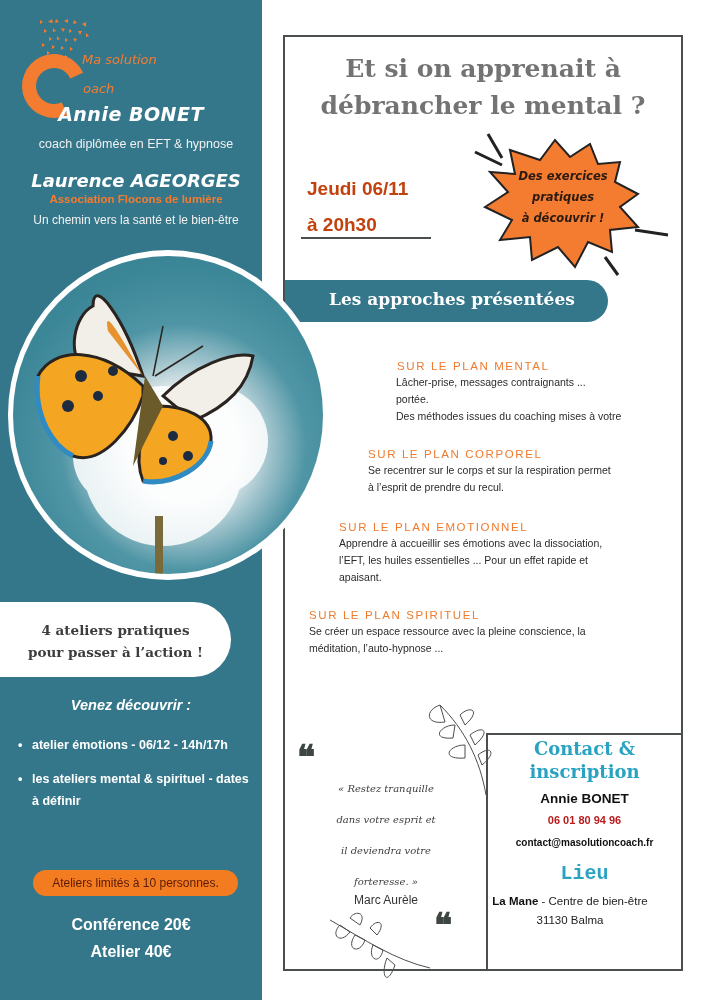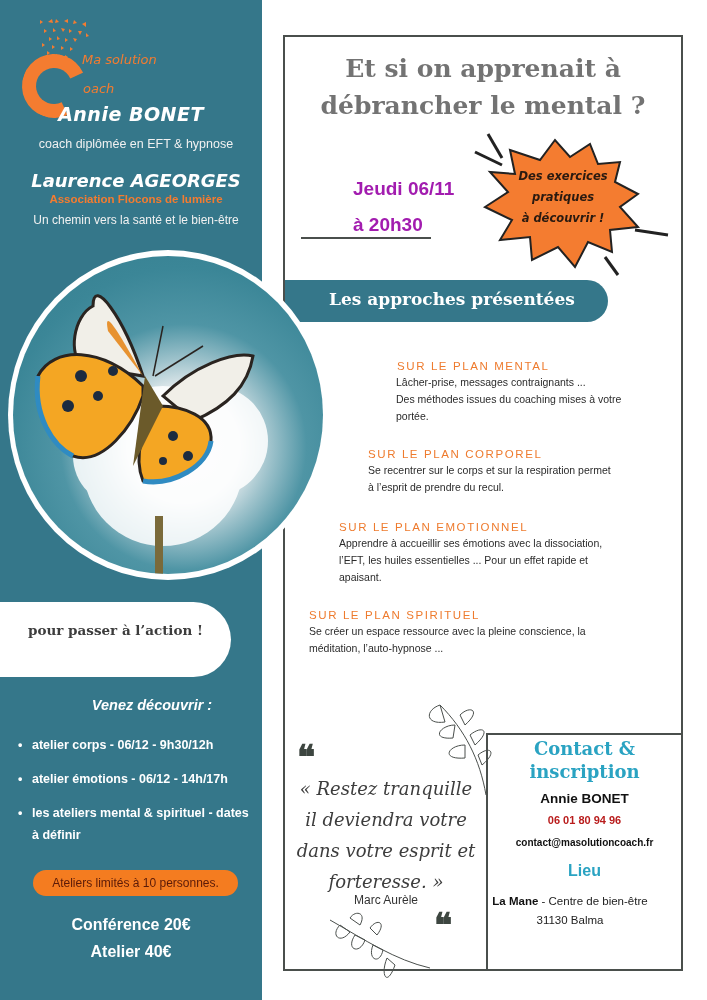--- a/index.html
+++ b/index.html
@@ -22,55 +22,55 @@
 
   
   .photo-ring { position: absolute; left: 8px; top: 250px; width: 320px; height: 330px; border-radius: 50%; background: #ffffff; z-index: 3; }
   .photo { position: absolute; left: 13px; top: 256px; width: 310px; height: 318px; border-radius: 50%; overflow: hidden; z-index: 4;
            background: radial-gradient(circle at 55% 60%, #f4f6f7 0, #e9eef0 22%, #9fc3cc 34%, #4f95a5 48%, #3b8697 70%, #357d8e 100%); }
   .photo svg { position: absolute; left: 0; top: 0; }
 
   
   .pill-ateliers { position: absolute; left: 0; top: 602px; width: 231px; height: 75px; background: #fff; border-radius: 0 38px 38px 0; text-align: center; padding-top: 17px; }
   .pill-ateliers div { font-family: "DejaVu Serif", serif; font-weight: bold; font-size: 13.5px; color: #3d3d3d; line-height: 22px; }
-  .venez { position: absolute; left: 0; width: 262px; top: 697px; text-align: center; color: #fff; font-weight: bold; font-style: italic; font-size: 14.5px; margin-left: 21px; }
+  .venez { position: absolute; left: 0; width: 262px; top: 697px; text-align: center; color: #fff; font-weight: bold; font-style: italic; font-size: 14.5px; }
   .workshops { position: absolute; left: 18px; top: 734px; width: 240px; list-style: none; }
   .workshops li { position: relative; padding-left: 14px; color: #fff; font-weight: bold; font-size: 12.5px; line-height: 22px; margin-bottom: 12px; }
   .workshops li::before { content: "•"; position: absolute; left: 0; top: 0; }
   .limit-badge { position: absolute; left: 33px; top: 870px; width: 205px; height: 26px; border-radius: 13px; background: #f47c20; color: #5a1a08; font-size: 12px; text-align: center; line-height: 26px; }
   .prices { position: absolute; left: 0; width: 262px; top: 911px; text-align: center; color: #fff; font-weight: bold; font-size: 16px; line-height: 27px; }
 
   
   .frame { position: absolute; left: 283px; top: 35px; width: 400px; height: 936px; border: 2px solid #4a4f4c; }
   .headline { position: absolute; left: 283px; width: 400px; top: 50px; text-align: center; font-family: "DejaVu Serif", serif; font-weight: bold; font-size: 25px; line-height: 37px; color: #737373; }
-  .date { position: absolute; left: 307px; top: 171px; color: #a21caf; font-weight: bold; font-size: 19px; line-height: 36px; margin-left: 46px; }
+  .date { position: absolute; left: 307px; top: 171px; color: #c2410c; font-weight: bold; font-size: 19px; line-height: 36px; }
   .date-rule { position: absolute; left: 301px; top: 237px; width: 130px; height: 2px; background: #4a4f4c; }
   .burst { position: absolute; left: 470px; top: 132px; width: 200px; height: 145px; }
   .burst-text { position: absolute; left: 488px; top: 166px; width: 150px; text-align: center; font-family: "DejaVu Sans", sans-serif; font-weight: bold; font-style: italic; font-size: 11.5px; line-height: 21px; color: #2a1a10; }
 
   .banner { position: absolute; left: 285px; top: 280px; width: 323px; height: 42px; background: #35778a; border-radius: 0 21px 21px 0; z-index: 2; }
   .banner span { position: absolute; left: 44px; top: 9px; color: #fff; font-family: "DejaVu Serif", serif; font-weight: bold; font-size: 17px; }
 
   .approach { position: absolute; }
   .approach h3 { color: #ee7b2e; font-size: 11.5px; font-weight: normal; letter-spacing: 1.6px; margin-bottom: 2px; }
   .approach p { font-size: 10.5px; line-height: 17px; color: #2b2b2b; }
 
   
   .quote-mark { position: absolute; font-family: "DejaVu Serif", serif; font-weight: bold; font-size: 34px; color: #3d4640; line-height: 1; }
-  .quote { position: absolute; left: 296px; top: 773px; width: 180px; text-align: center; font-family: "DejaVu Serif", serif; font-style: italic; font-size: 18px; line-height: 31px; color: #3d3d3d; }
+  .quote { position: absolute; left: 296px; top: 773px; width: 180px; text-align: center; font-family: "DejaVu Serif", serif; font-style: italic; font-size: 10px; line-height: 31px; color: #3d3d3d; }
   .quote-author { position: absolute; left: 296px; top: 893px; width: 180px; text-align: center; font-size: 12px; color: #333; }
   .leaf { position: absolute; }
 
   
   .contact-box { position: absolute; left: 486px; top: 733px; width: 197px; height: 238px; border-left: 2px solid #4a4f4c; border-top: 2px solid #4a4f4c; }
   .contact-title { position: absolute; left: 486px; width: 197px; top: 737px; text-align: center; font-family: "DejaVu Serif", serif; font-weight: bold; font-size: 18px; line-height: 23px; color: #2aa3c2; }
   .contact-name { position: absolute; left: 486px; width: 197px; top: 791px; text-align: center; font-weight: bold; font-size: 13.5px; color: #111; }
   .contact-phone { position: absolute; left: 486px; width: 197px; top: 814px; text-align: center; font-weight: bold; font-size: 11px; color: #b91c1c; }
   .contact-email { position: absolute; left: 486px; width: 197px; top: 837px; text-align: center; font-weight: bold; font-size: 10px; color: #111; }
-  .lieu-title { position: absolute; left: 486px; width: 197px; top: 862px; text-align: center; font-family: Liberation Sans, sans-serif; font-weight: bold; font-size: 16px; color: #2aa3c2; }
+  .lieu-title { position: absolute; left: 486px; width: 197px; top: 862px; text-align: center; font-family: Liberation Mono, monospace; font-weight: bold; font-size: 20px; color: #2aa3c2; }
   .lieu-lines { position: absolute; left: 486px; width: 168px; top: 892px; text-align: center; font-size: 11.5px; line-height: 19px; color: #222; }
   .lieu-lines b { color: #111; }
 </style>
 </head>
 <body>
 
 <div class="sidebar"></div>
 
 <div class="logo">
   <svg class="butterflies" viewBox="0 0 60 50">
@@ -145,27 +145,27 @@
         <circle cx="150" cy="205" r="4"></circle>
       </g>
 
     <path d="M132 120 L150 150 L120 210 Z" fill="#6b5a2a"></path>
     <line x1="140" y1="120" x2="150" y2="70" stroke="#2a2420" stroke-width="1.5"></line>
     <line x1="142" y1="120" x2="190" y2="90" stroke="#2a2420" stroke-width="1.5"></line>
   </svg>
 </div>
 
 <div class="pill-ateliers">
+  <div>4 ateliers pratiques</div>
   <div>pour passer à l’action !</div>
 </div>
 
 <div class="venez">Venez découvrir :</div>
 
 <ul class="workshops">
-  <li>atelier corps - 06/12 - 9h30/12h</li>
   <li>atelier émotions - 06/12 - 14h/17h</li>
   <li>les ateliers mental &amp; spirituel - dates à définir</li>
 </ul>
 
 <div class="limit-badge">Ateliers limités à 10 personnes.</div>
 
 <div class="prices">
   <div>Conférence 20€</div>
   <div>Atelier 40€</div>
 </div>
@@ -196,22 +196,22 @@
   <div>à découvrir !</div>
 </div>
 
 <div class="banner">
   <span>Les approches présentées</span>
 </div>
 
 <div class="approach" style="left:396px; top:360px; width:270px;">
   <h3 style="margin-left:1px;">SUR LE PLAN MENTAL</h3>
   <p>Lâcher-prise, messages contraignants ...</p>
+  <p>portée.</p>
   <p>Des méthodes issues du coaching mises à votre</p>
-  <p>portée.</p>
 </div>
 
 <div class="approach" style="left:368px; top:448px; width:300px;">
   <h3>SUR LE PLAN CORPOREL</h3>
   <p>Se recentrer sur le corps et sur la respiration permet</p>
   <p>à l’esprit de prendre du recul.</p>
 </div>
 
 <div class="approach" style="left:339px; top:521px; width:330px;">
   <h3>SUR LE PLAN EMOTIONNEL</h3>
@@ -245,22 +245,22 @@
     <path d="M48 35 C42 50, 55 55, 58 40 Z"></path>
     <path d="M25 8 C30 0, 42 2, 35 15 Z"></path>
     <path d="M45 18 C52 8, 62 12, 52 25 Z"></path>
     <path d="M62 48 C55 65, 62 78, 70 55 Z"></path>
   </g>
 </svg>
 
 <div class="quote-mark" style="left:297px; top:740px;">❝</div>
 <div class="quote">
   <div>« Restez tranquille</div>
+  <div>dans votre esprit et</div>
   <div>il deviendra votre</div>
-  <div>dans votre esprit et</div>
   <div>forteresse. »</div>
 </div>
 <div class="quote-author">Marc Aurèle</div>
 <div class="quote-mark" style="left:434px; top:908px;">❝</div>
 
 <div class="contact-box"></div>
 <div class="contact-title">
   <div>Contact &amp;</div>
   <div>inscription</div>
 </div>

